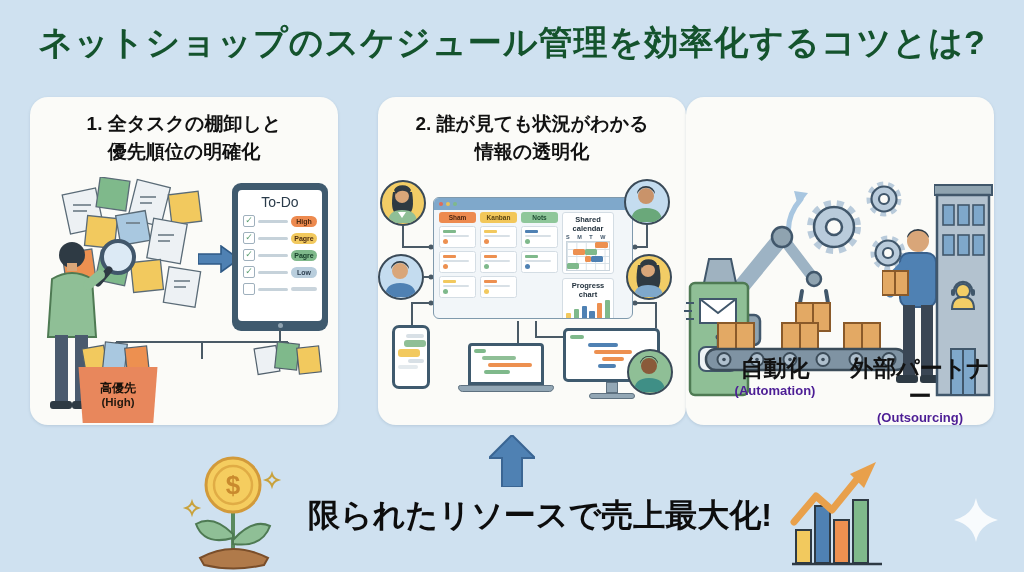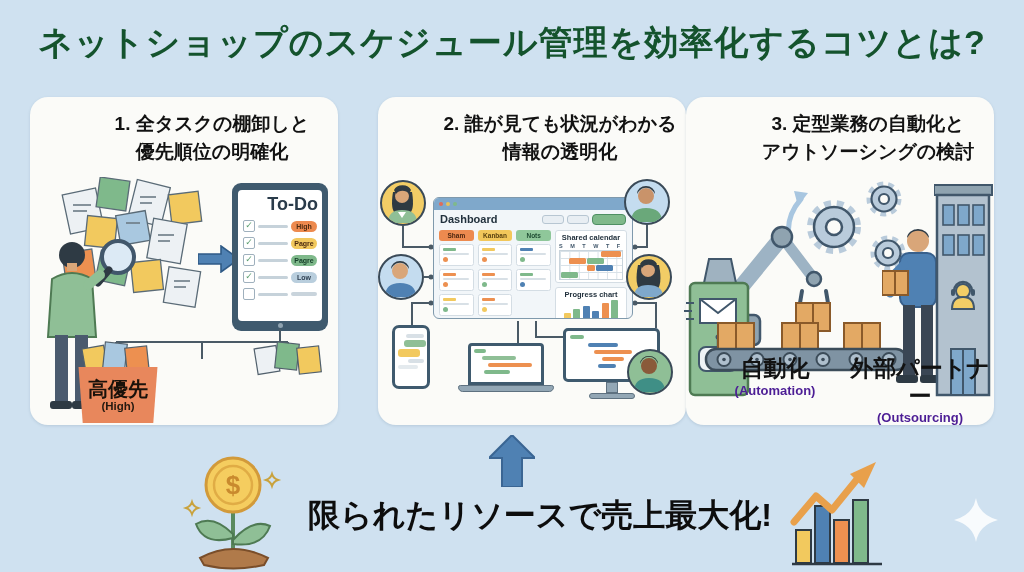--- a/index.html
+++ b/index.html
@@ -4,57 +4,57 @@
 <style>
   html,body{margin:0;padding:0;background:#CFE1F0;}
   .canvas{position:relative;width:1024px;height:572px;background:#CFE1F0;overflow:hidden;
           font-family:"Liberation Sans","DejaVu Sans",sans-serif;color:#141414;}
   .title{position:absolute;top:20px;left:0;width:100%;margin:0;text-align:center;
          font-size:34px;font-weight:bold;letter-spacing:1px;color:#14532d;}
   .panel{position:absolute;top:97px;width:308px;height:328px;background:#FBFBF8;border-radius:18px;
          box-shadow:0 1px 3px rgba(70,100,130,.18);}
   .p1{left:30px}.p2{left:378px}.p3{left:686px}
   .ph{position:absolute;top:13px;left:0;width:100%;text-align:center;font-size:19px;line-height:1.45;
-      font-weight:bold;white-space:pre-line;color:#121212;margin:0;padding-left:28px;}
+      font-weight:bold;white-space:pre-line;color:#121212;margin:0;}
   .abs{position:absolute;}
   
   .tablet{position:absolute;left:202px;top:86px;width:96px;height:148px;background:#3F5A6E;border-radius:9px;padding:7px 6px 10px;box-sizing:border-box;}
   .tscreen{background:#fff;border-radius:4px;width:100%;height:100%;padding:3px 4px;box-sizing:border-box;}
-  .ttitle{text-align:right;font-size:18px;font-weight:bold;color:#2A3B4A;margin:1px 0 3px;}
+  .ttitle{text-align:center;font-size:14px;font-weight:normal;color:#2A3B4A;margin:1px 0 3px;}
   .trow{display:flex;align-items:center;gap:3px;margin:5px 1px;}
   .tcheck{width:10px;height:10px;border:1.4px solid #9FB0BD;border-radius:2px;background:#fff;flex:0 0 auto;
           font-size:9px;line-height:9px;text-align:center;color:#5A9E6F;font-weight:bold;}
   .tline{flex:1;height:3px;background:#C6D2DA;border-radius:2px;}
   .tbadge{flex:0 0 26px;font-size:7px;font-weight:bold;text-align:center;border-radius:6px;padding:2px 0;color:#4d2c12;}
   .thome{position:absolute;left:50%;bottom:3px;width:5px;height:5px;margin-left:-2.5px;border-radius:50%;background:#8FA3B0;}
   
   .tray{position:absolute;top:248px;width:84px;height:78px;}
   .traybox{position:absolute;left:0;bottom:0;width:100%;height:56px;display:flex;flex-direction:column;
            align-items:center;justify-content:center;clip-path:polygon(3% 0,97% 0,92% 100%,8% 100%);}
-  .tjp{font-size:20px;font-weight:bold;color:#19110a;line-height:1.1;}
+  .tjp{font-size:12px;font-weight:bold;color:#19110a;line-height:1.1;}
   .ten{font-size:11.5px;font-weight:bold;color:#241a10;}
   
   .dwin{position:absolute;left:55px;top:100px;width:200px;height:122px;background:#F2F6F9;border:1.5px solid #7F99AC;
         border-radius:6px;box-sizing:border-box;overflow:hidden;}
   .dbar{height:12px;background:#7FA8CB;display:flex;align-items:center;gap:3px;padding-left:5px;}
   .ddot{width:4px;height:4px;border-radius:50%;}
   .dhead{height:18px;display:flex;align-items:center;justify-content:space-between;padding:0 6px;}
   .dtitle{font-size:11px;font-weight:bold;color:#22313D;}
   .dbtns{display:flex;gap:3px;align-items:center;}
   .pillg{width:20px;height:7px;background:#E8EEF3;border:1px solid #B7C6D2;border-radius:3px;}
   .pillgreen{width:32px;height:9px;background:#7FB98B;border:1px solid #4E8F63;border-radius:4px;}
   .dbody{display:flex;gap:4px;padding:2px 5px;}
   .kcol{width:37px;}
   .khdr{height:11px;border-radius:3px;font-size:6.5px;font-weight:bold;text-align:center;line-height:11px;overflow:hidden;}
   .kcard{position:relative;height:20px;background:#fff;border:1px solid #D4DDE4;border-radius:2.5px;margin-top:3px;}
   .kcard i{position:absolute;display:block;}
   .cb{left:3px;top:3px;width:13px;height:2.5px;border-radius:1px;}
   .cl{left:3px;top:8px;width:26px;height:2px;background:#D8E0E6;border-radius:1px;}
   .cd{left:3px;bottom:3px;width:5px;height:5px;border-radius:50%;}
-  .rcol{width:72px;display:flex;flex-direction:column;gap:4px;}
+  .rcol{width:52px;display:flex;flex-direction:column;gap:4px;}
   .rcard{background:#fff;border:1px solid #D4DDE4;border-radius:3px;padding:2px 3px;box-sizing:border-box;}
   .ctitle{font-size:7.5px;font-weight:bold;color:#22313D;text-align:center;}
   .cdays{font-size:5.5px;font-weight:bold;color:#41576B;text-align:center;letter-spacing:3px;margin-top:1px;white-space:nowrap;overflow:hidden;}
   .cgrid{position:relative;height:28px;margin-top:1px;border:1px solid #C9D4DC;
          background-image:linear-gradient(to right,#D9E2E8 1px,transparent 1px),linear-gradient(to bottom,#D9E2E8 1px,transparent 1px);
          background-size:9.4px 7px;}
   .cev{position:absolute;height:6px;border-radius:1.5px;}
   .pbars{height:20px;display:flex;align-items:flex-end;justify-content:center;gap:2.5px;margin-top:1px;}
   .pbars i{display:block;width:7px;border-radius:1px 1px 0 0;}
   
@@ -212,28 +212,20 @@
           <circle cx="257" cy="206" r="2.5"></circle>
       </g>
     </svg>
 
     <div class="dwin">
       <div class="dbar">
         <span class="ddot" style="background:#E06C5A"></span>
         <span class="ddot" style="background:#E8C25A"></span>
         <span class="ddot" style="background:#7FB98B"></span>
       </div>
-      <div class="dhead">
-        <span class="dtitle">Dashboard</span>
-        <span class="dbtns">
-          <i class="pillg"></i>
-          <i class="pillg"></i>
-          <i class="pillgreen"></i>
-        </span>
-      </div>
       <div class="dbody">
         <div class="kcol">
           <div class="khdr" style="background:#ED8A4F;color:#4d2610">Sham</div>
           <div class="kcard">
               <i class="cb" style="background:#7FB98B"></i>
               <i class="cl"></i>
               <i class="cd" style="background:#ED9050"></i>
             </div>
           <div class="kcard">
               <i class="cb" style="background:#ED9050"></i>
@@ -369,22 +361,20 @@
     <div class="avatar" style="left:249px;top:252px;background:#8FBF96">
       <svg width="41" height="41" viewBox="0 0 41 41">
         <circle cx="20" cy="15" r="8" fill="#8A5A3A"></circle>
         <path d="M11 13 a9 8 0 0 1 18 0 l-2 -4 a9 9 0 0 0 -14 0 z" fill="#22272b"></path>
         <path d="M5 41 Q5 27 20 27 Q36 27 36 41 Z" fill="#3F8F86"></path>
       </svg>
     </div>
   </section>
 
   <section class="panel p3">
-    <h2 class="ph">3. 定型業務の自動化と
-アウトソーシングの検討</h2>
 
     <svg class="abs" style="left:88px;top:76px" width="152" height="108" viewBox="0 0 152 108">
       <path d="M20 80 Q6 50 27 26" stroke="#A8C6E0" stroke-width="5" fill="none" stroke-linecap="round"></path>
       <path d="M20 18 L34 20 L24 33 Z" fill="#A8C6E0"></path>
       <circle cx="60" cy="54" r="21" fill="none" stroke="#B9CBDB" stroke-width="12" stroke-dasharray="6 5.2"></circle>
       <circle cx="60" cy="54" r="20" fill="#B9CBDB" stroke="#41576B" stroke-width="2.5"></circle>
       <circle cx="60" cy="54" r="8" fill="#FBFBF8" stroke="#41576B" stroke-width="2.5"></circle>
       <circle cx="110" cy="26" r="13" fill="none" stroke="#B9CBDB" stroke-width="9" stroke-dasharray="5 4.2"></circle>
       <circle cx="110" cy="26" r="12.5" fill="#B9CBDB" stroke="#41576B" stroke-width="2.2"></circle>
       <circle cx="110" cy="26" r="5" fill="#FBFBF8" stroke="#41576B" stroke-width="2.2"></circle>

